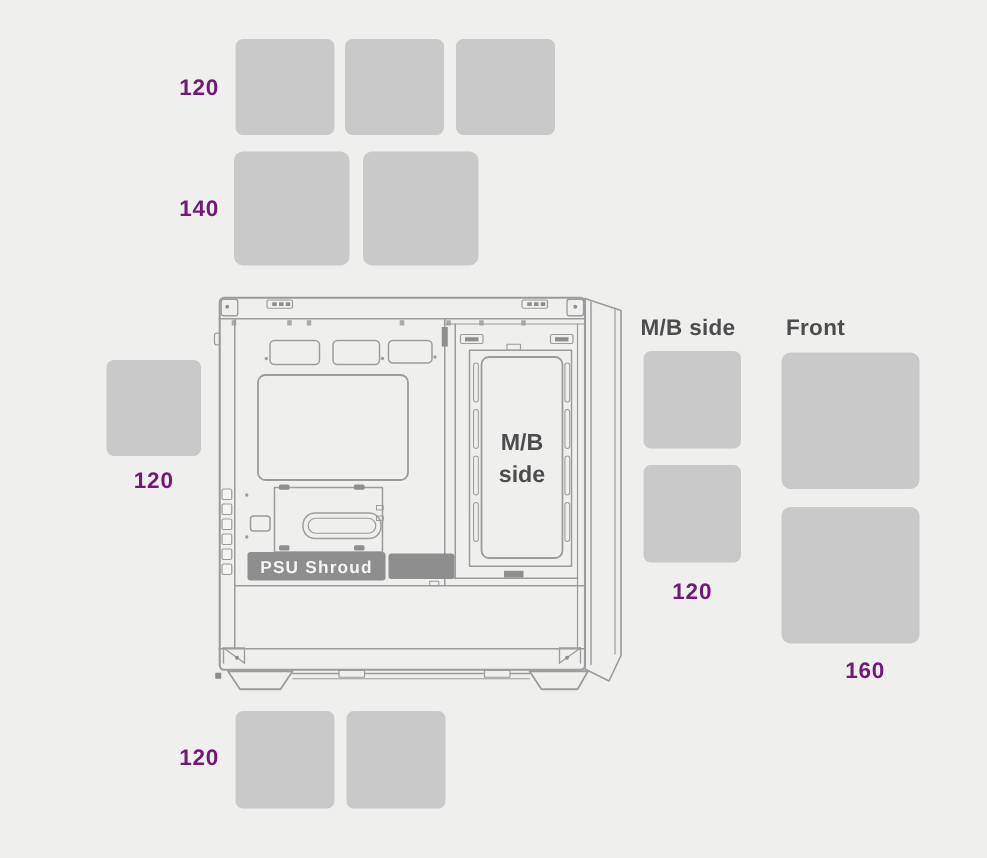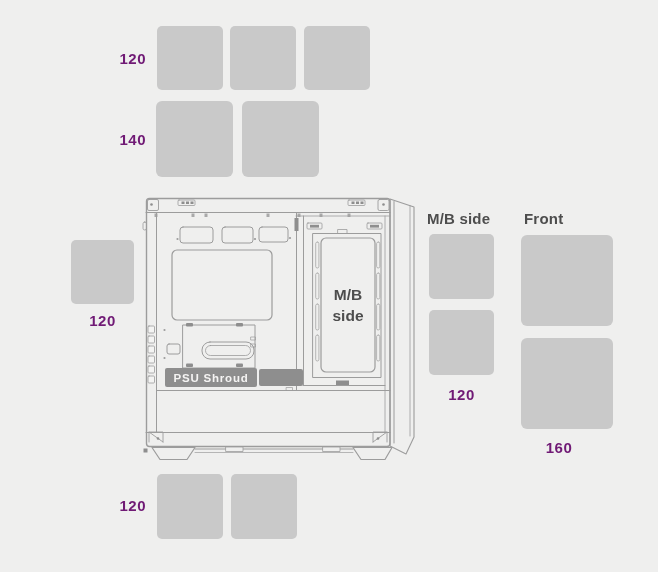--- a/index.html
+++ b/index.html
@@ -55,21 +55,21 @@
   <div class="size-label t-center" style="left:71px; top:312px; width:63px;">120</div>
 
   <div class="col-title" style="left:427px; top:210px; width:68px;">M/B side</div>
   <div class="fan" style="left:429px; top:234px; width:65px; height:65px;"></div>
   <div class="fan" style="left:429px; top:310px; width:65px; height:65px;"></div>
   <div class="size-label t-center" style="left:429px; top:386px; width:65px;">120</div>
 
   <div class="col-title" style="left:524px; top:210px; width:92px;">Front</div>
   <div class="fan lg" style="left:521px; top:235px; width:92px; height:91px;"></div>
   <div class="fan lg" style="left:521px; top:338px; width:92px; height:91px;"></div>
-  <div class="size-label t-center" style="left:513px; top:439px; width:92px;">160</div>
+  <div class="size-label t-center" style="left:498px; top:439px; width:92px;text-align:right;">160</div>
 
   <div class="size-label t-right" style="left:78px; top:497px; width:68px;">120</div>
   <div class="fan" style="left:157px; top:474px; width:66px; height:65px;"></div>
   <div class="fan" style="left:231px; top:474px; width:66px; height:65px;"></div>
 
   <svg class="case-svg" width="285" height="272" viewBox="0 0 285 272">
     <g fill="none" stroke="#9c9c9c" stroke-width="1" stroke-linejoin="round" stroke-linecap="round">
 
       <rect x="6.5" y="6.5" width="243.5" height="248" rx="3" stroke-width="1.4"></rect>
 

